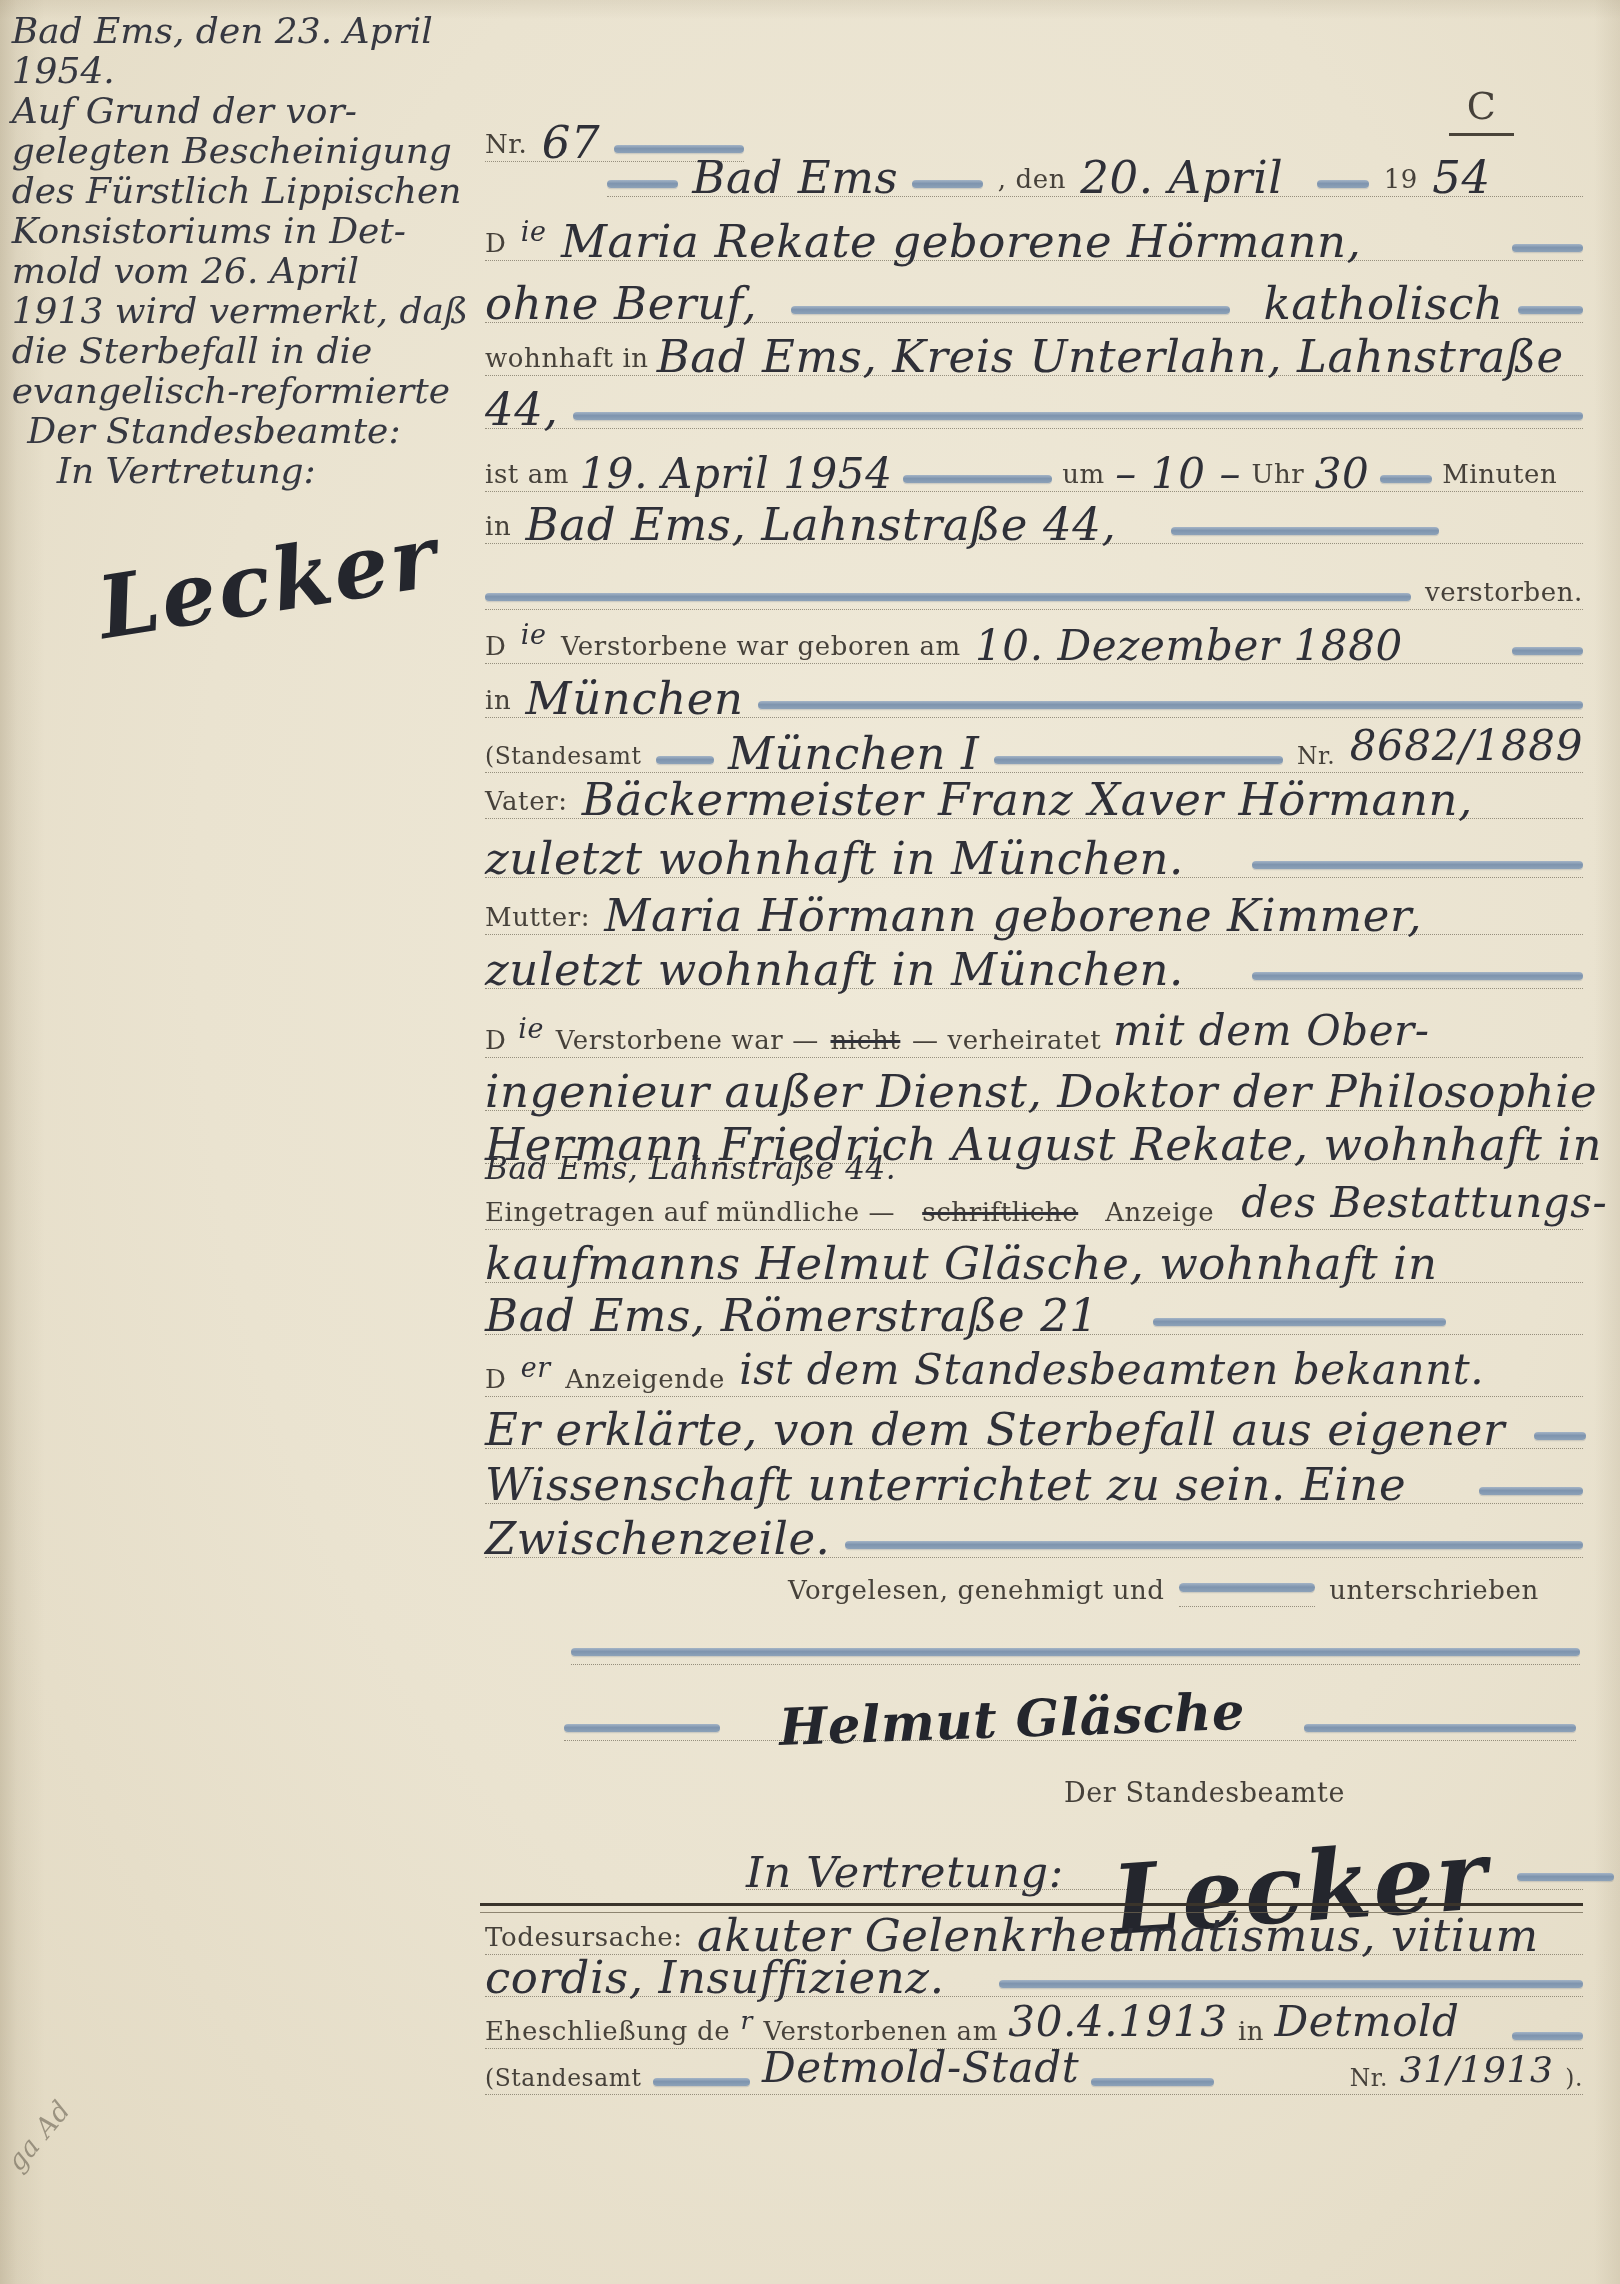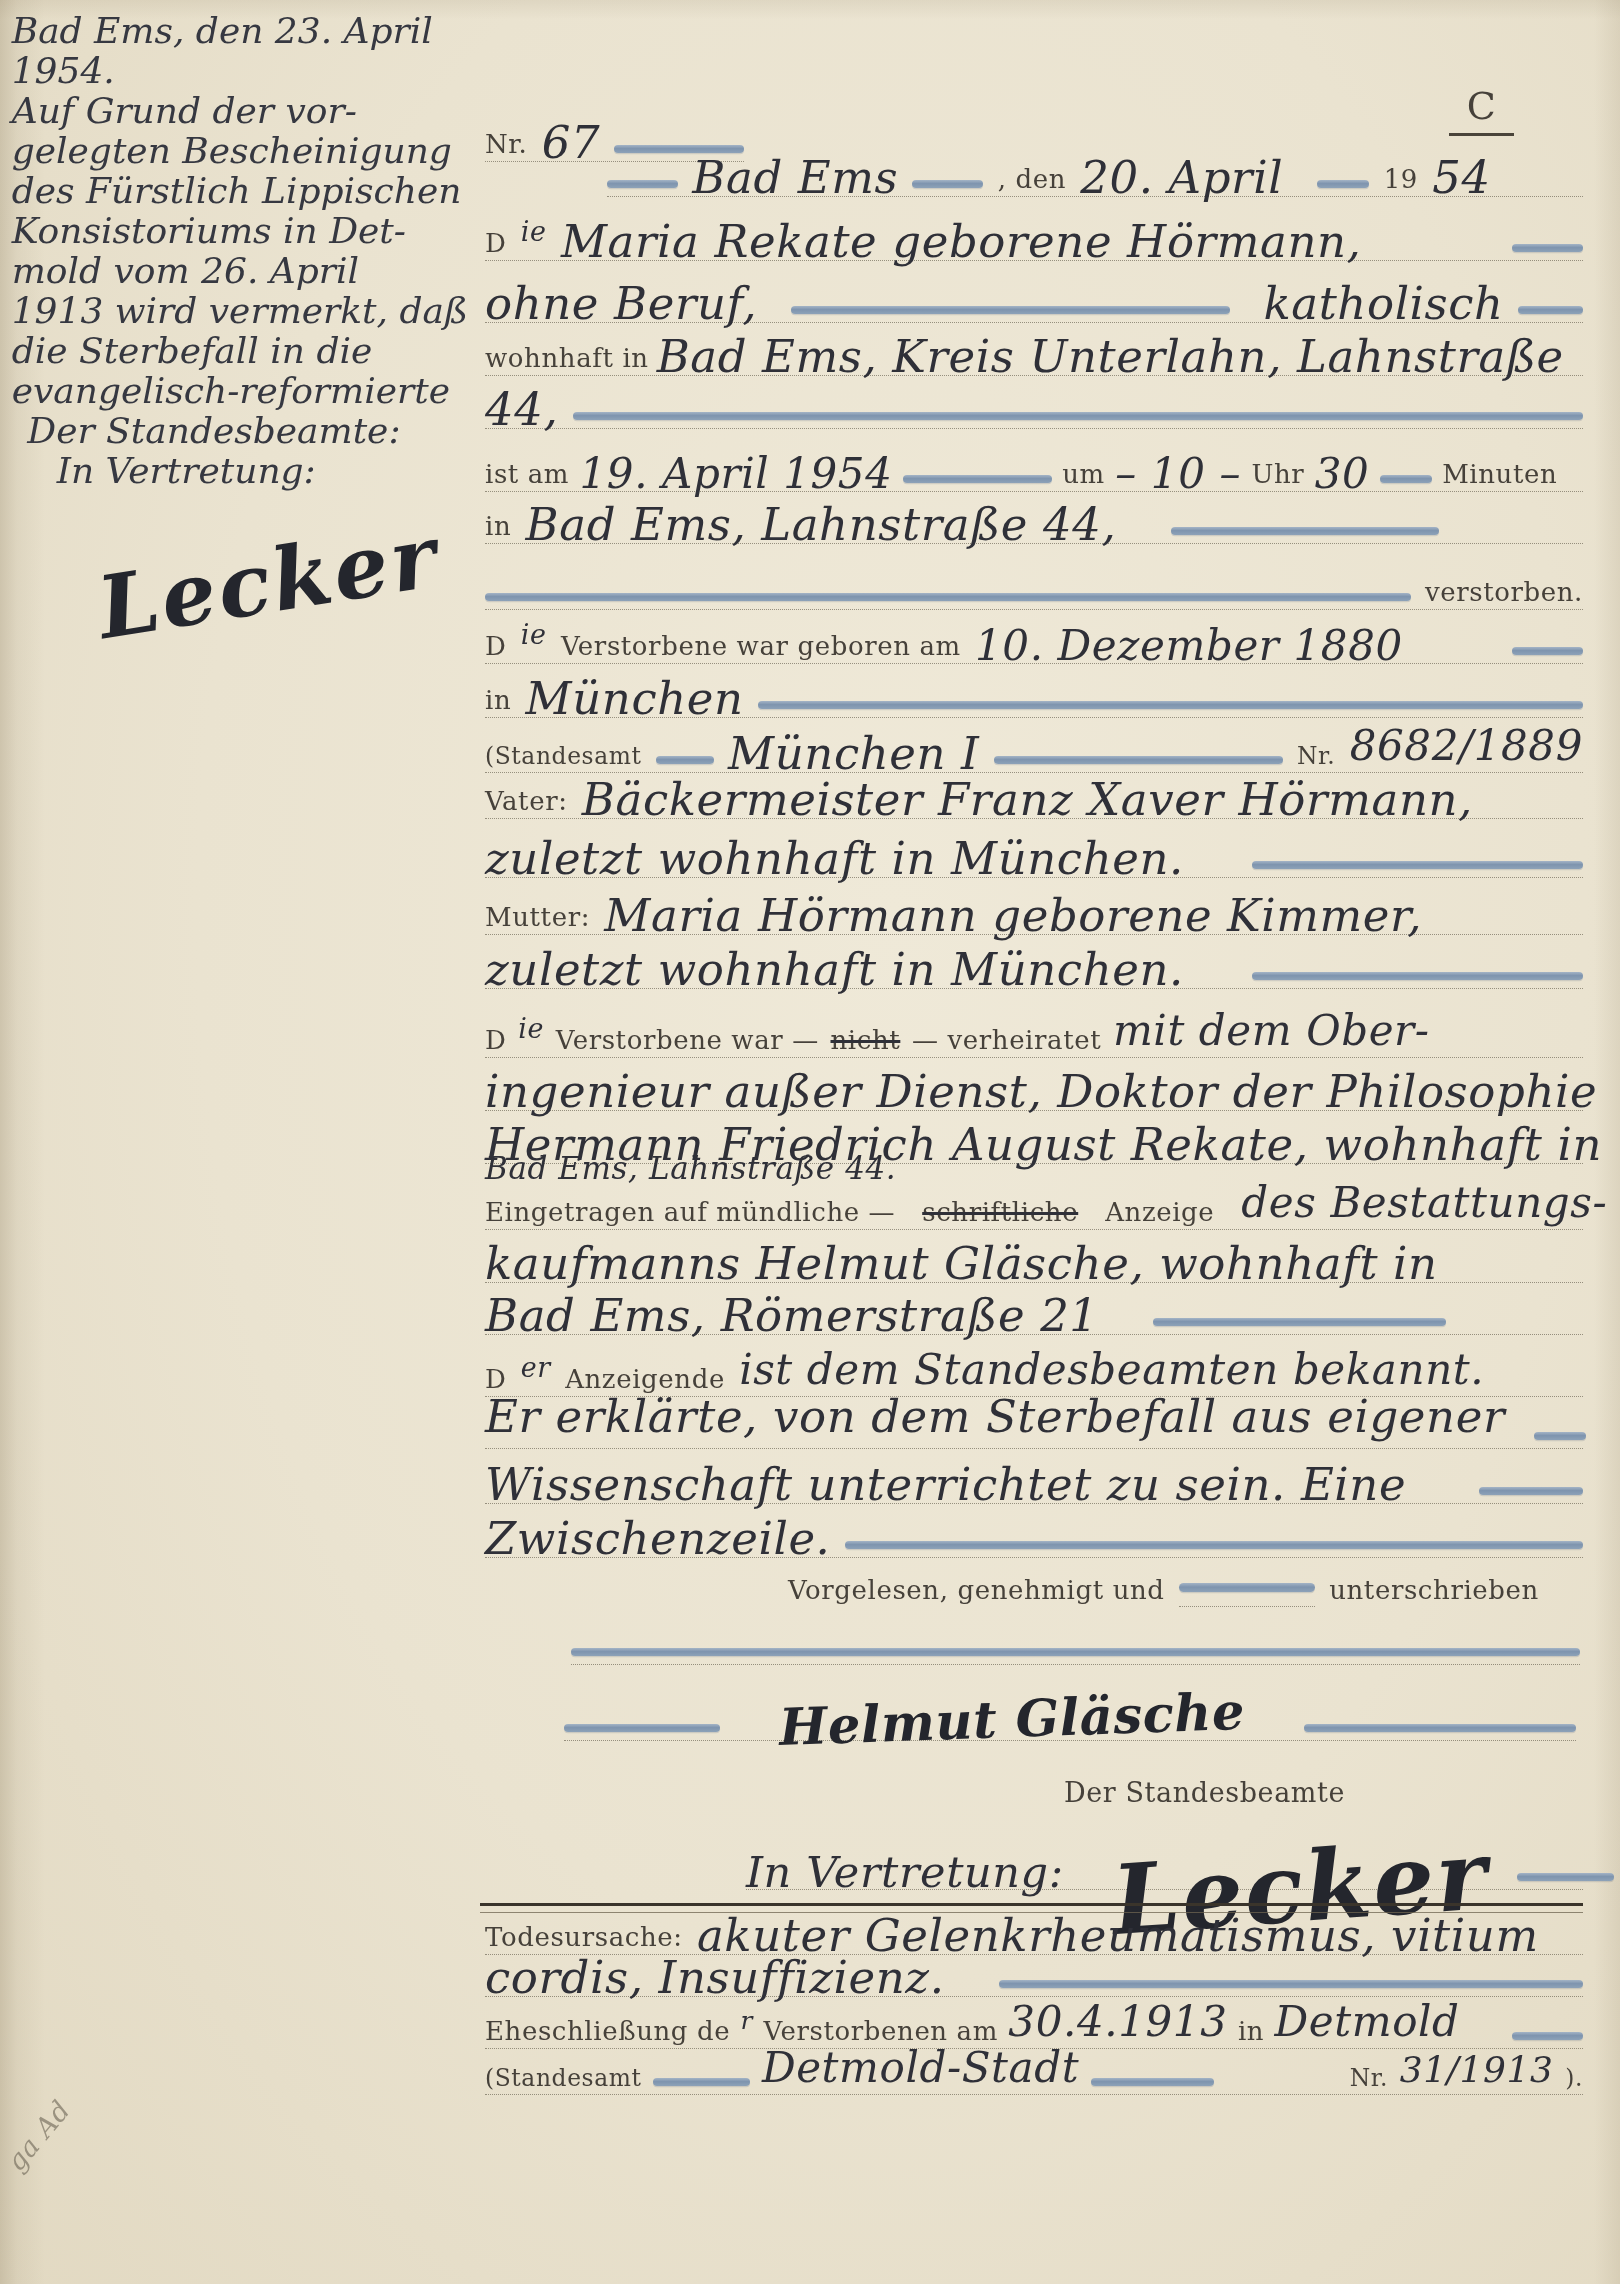--- a/index.html
+++ b/index.html
@@ -209,21 +209,21 @@
     <span class="bl grow"></span>
     <span class="sp" style="width:123px"></span>
   </div>
 
   <div class="row" style="left:485px; top:1334px; width:1098px;">
     <span class="pr">D</span>
     <span class="hw sup">er</span>
     <span class="pr">Anzeigende</span>
     <span class="hw raised">ist dem Standesbeamten bekannt.</span>
   </div>
-  <div class="row" style="left:485px; top:1386px; width:1098px;align-items:center;">
+  <div class="row" style="left:485px; top:1386px; width:1098px;">
     <span class="hw lg">Er erklärte, von dem Sterbefall aus eigener</span>
     <span class="grow"></span>
     <span class="bl sp" style="width:52px"></span>
   </div>
   <div class="row" style="left:485px; top:1441px; width:1098px;">
     <span class="hw lg">Wissenschaft unterrichtet zu sein. Eine</span>
     <span class="grow"></span>
     <span class="bl sp" style="width:104px"></span>
   </div>
   <div class="row" style="left:485px; top:1495px; width:1098px;">

